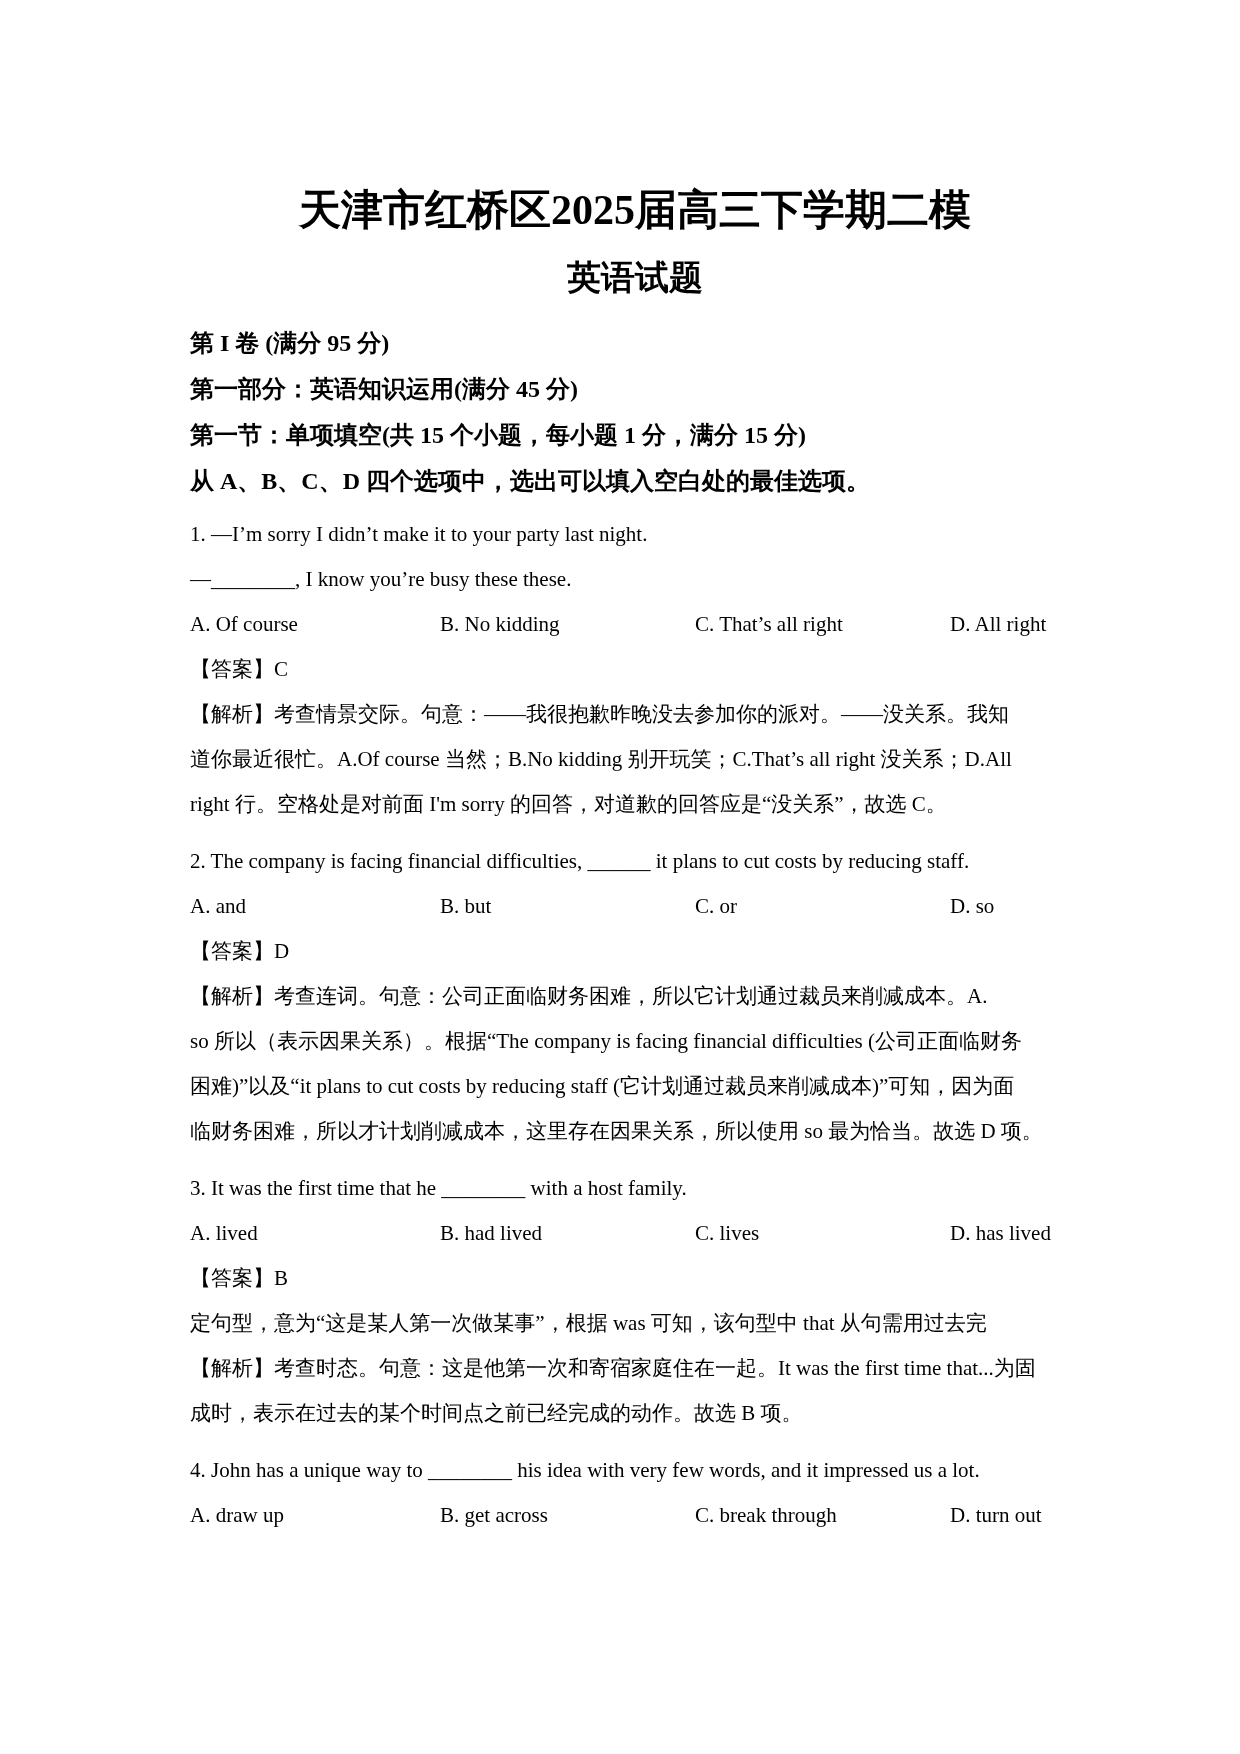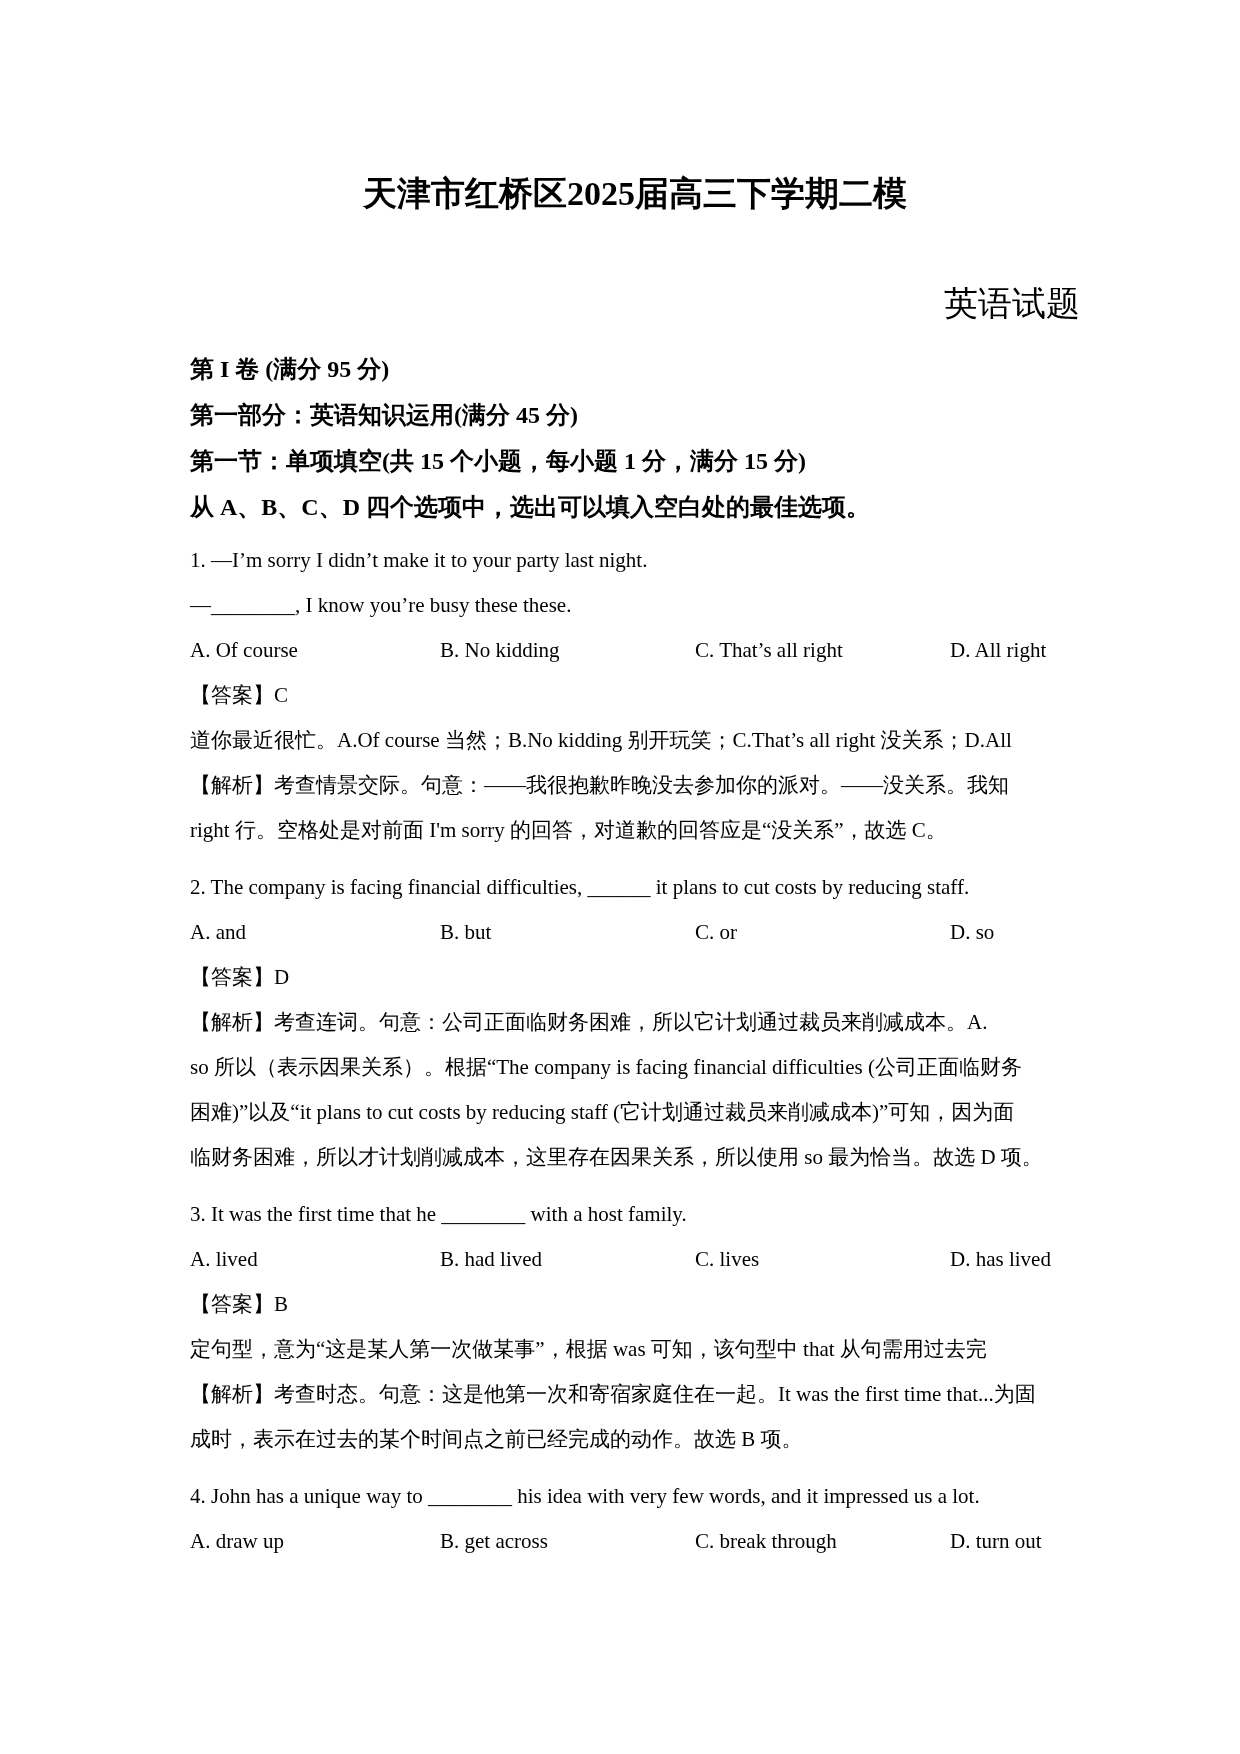--- a/index.html
+++ b/index.html
@@ -7,34 +7,34 @@
     position: relative;
     width: 1240px;
     height: 1754px;
     background: #ffffff;
     color: #000000;
     font-family: "Liberation Serif", "DejaVu Serif", serif;
     overflow: hidden;
   }
   .inner { padding: 0 160px 0 190px; }
   .title {
-    margin: 0;
+    margin: 16px;
     padding-top: 172px;
-    font-size: 34px;
+    font-size: 42px;
     line-height: 44px;
     font-weight: bold;
     text-align: center;
     white-space: nowrap;
   }
   .subtitle {
-    margin-top: 66px;
+    margin-top: 24px;
     font-size: 34px;
     line-height: 44px;
-    font-weight: normal;
-    text-align: right;
+    font-weight: bold;
+    text-align: center;
     white-space: nowrap;
   }
   .h {
     font-size: 24px;
     line-height: 46px;
     font-weight: bold;
     white-space: nowrap;
   }
   .h-first { margin-top: 20px; }
   .ln {
@@ -66,22 +66,22 @@
     <div style="margin-top:8px;">
       <div class="ln">1. —I’m sorry I didn’t make it to your party last night.</div>
       <div class="ln">—________, I know you’re busy these these.</div>
       <div class="ln opts">
         <span class="opt1">A. Of course</span>
         <span class="opt2">B. No kidding</span>
         <span class="opt3">C. That’s all right</span>
         <span class="opt4">D. All right</span>
       </div>
       <div class="ln">【答案】C</div>
+      <div class="ln">【解析】考查情景交际。句意：——我很抱歉昨晚没去参加你的派对。——没关系。我知</div>
       <div class="ln">道你最近很忙。A.Of course 当然；B.No kidding 别开玩笑；C.That’s all right 没关系；D.All</div>
-      <div class="ln">【解析】考查情景交际。句意：——我很抱歉昨晚没去参加你的派对。——没关系。我知</div>
       <div class="ln">right 行。空格处是对前面 I'm sorry 的回答，对道歉的回答应是“没关系”，故选 C。</div>
     </div>
 
     <div class="qgap">
       <div class="ln">2. The company is facing financial difficulties, ______ it plans to cut costs by reducing staff.</div>
       <div class="ln opts">
         <span class="opt1">A. and</span>
         <span class="opt2">B. but</span>
         <span class="opt3">C. or</span>
         <span class="opt4">D. so</span>

